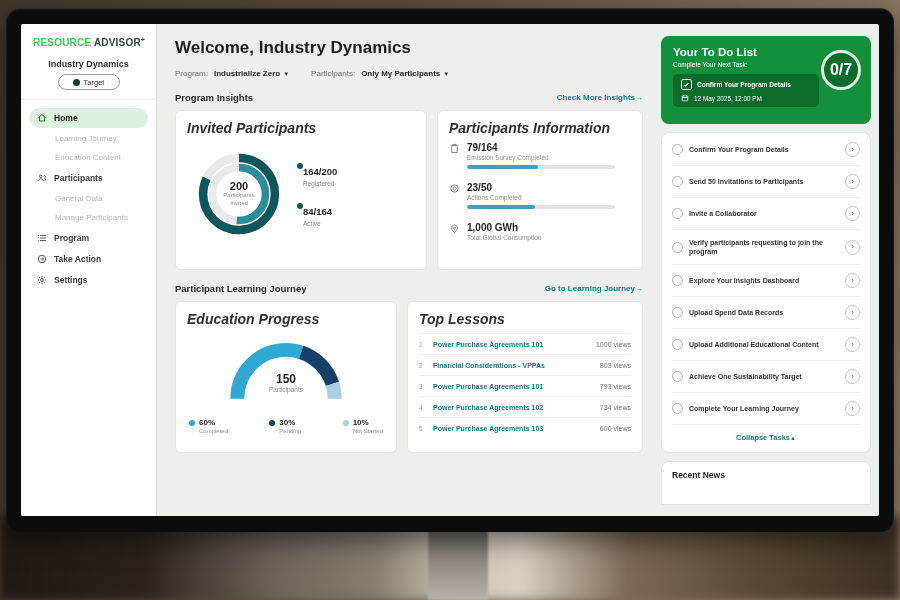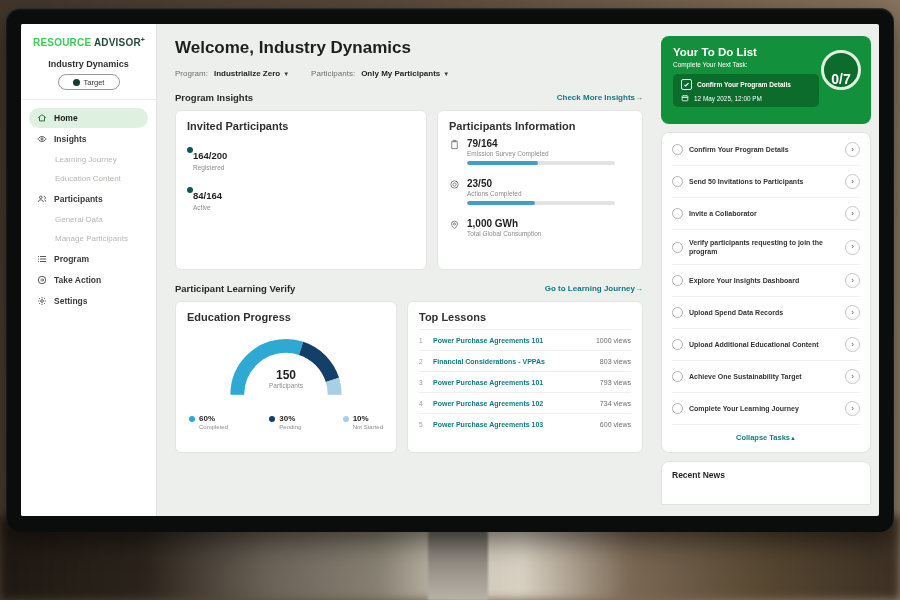--- a/index.html
+++ b/index.html
@@ -34,21 +34,21 @@
   .main{position:absolute;left:136px;top:0;width:504px;height:100%;box-sizing:border-box;padding:14px 18px;}
   h1{font-size:17px;color:#1e1e1e;margin:0 0 11px;font-weight:bold;}
   .filters{display:flex;align-items:center;gap:6px;font-size:8px;color:#6e6e6e;margin-bottom:14px;}
   .fvalue{font-weight:bold;color:#1f1f1f;display:flex;align-items:center;gap:3px;cursor:pointer;margin-right:16px;}
   .chev{font-size:6px;color:#3c3c3c;}
   .sec-row{display:flex;justify-content:space-between;align-items:center;margin-bottom:7px;}
   .sec-title{font-size:9.5px;font-weight:bold;color:#272727;}
   .sec-link{font-size:8px;font-weight:bold;color:var(--teal);display:flex;align-items:center;cursor:pointer;}
   .cards-row{display:flex;gap:10px;margin-bottom:13px;}
   .card{background:#fff;border:1px solid #e5e5e3;border-radius:6px;padding:9px 11px;box-sizing:border-box;}
-  .card-title{font-size:11px;font-weight:bold;color:#303030;margin-bottom:6px;}
+  .card-title{font-size:14px;font-weight:bold;color:#303030;margin-bottom:6px;font-style:italic;}
   .card-invited{width:252px;height:160px;}
   .card-pinfo{width:206px;height:160px;}
   .card-edu{width:222px;height:152px;}
   .card-lessons{width:236px;height:152px;}
 
   .donut-wrap{display:flex;align-items:center;gap:6px;position:relative;}
   .donut-box{position:relative;width:104px;height:104px;flex-shrink:0;}
   .ring-track{fill:none;stroke:#e9e9e9;}
   .ring-outer{fill:none;stroke:var(--teal_dark);stroke-linecap:butt;}
   .ring-inner{fill:none;stroke:var(--teal_mid);}
@@ -91,21 +91,21 @@
   .lessons-list{border-top:1px solid #f0f0ee;margin-top:2px;}
   .l-rank{font-size:6.5px;color:#9b9b9b;width:8px;flex-shrink:0;}
   .l-title{font-size:7px;color:var(--teal);font-weight:bold;flex:1;cursor:pointer;}
   .l-views{font-size:7px;color:#6f6f6f;}
 
   
   .rightcol{position:absolute;left:640px;top:0;width:210px;height:100%;box-sizing:border-box;padding-top:12px;}
   .todo-card{background:var(--green);border-radius:8px;padding:10px 12px;color:#fff;position:relative;height:88px;box-sizing:border-box;}
   .todo-title{font-size:11.5px;font-weight:bold;}
   .todo-sub{font-size:6.5px;margin-top:3px;}
-  .todo-ring{position:absolute;right:10px;top:14px;width:34px;height:34px;border:3px solid #dff0e0;border-radius:50%;background:#0b6c2c;display:flex;align-items:flex-end;justify-content:center;font-size:14px;font-weight:bold;}
+  .todo-ring{position:absolute;right:10px;top:14px;width:34px;height:34px;border:3px solid #dff0e0;border-radius:50%;background:#0b6c2c;display:flex;align-items:center;justify-content:center;font-size:16px;font-weight:bold;}
   .todo-next{background:#0b6c2c;border-radius:5px;padding:5px 8px;margin-top:6px;width:130px;cursor:pointer;}
   .tn-row{display:flex;align-items:center;gap:5px;}
   .tn-row + .tn-row{margin-top:4px;}
   .chk{width:9px;height:9px;border:1px solid #fff;border-radius:2px;display:flex;align-items:center;justify-content:center;flex-shrink:0;}
   .chk svg{width:7px;height:7px;}
   .next-label{font-size:6.6px;font-weight:bold;line-height:1.1;}
   .todo-due-txt{font-size:6.4px;}
   .cal{width:8px;height:8px;flex-shrink:0;color:#fff;}
 
   .tasks-card{background:#fff;border:1px solid #e2e2e0;border-radius:8px;margin-top:8px;padding:1px 10px;}
@@ -135,27 +135,20 @@
         <div class="badge">
           <span class="badge-dot"></span>
           <span>Target</span>
         </div>
         <nav class="nav">
           <div class="nav-item active">
             <svg class="ic" viewBox="0 0 24 24" fill="none" stroke="currentColor" stroke-width="2.2">
                 <path d="M3 11L12 4l9 7M6 10v9h12v-9"></path>
               </svg>
             <span>Home</span>
-          </div>
-          <div class="nav-item">
-            <svg class="ic" viewBox="0 0 24 24" fill="none" stroke="currentColor" stroke-width="2.2">
-                <path d="M2 12s4-6 10-6 10 6 10 6-4 6-10 6-10-6-10-6z"></path>
-                <circle cx="12" cy="12" r="2.6"></circle>
-              </svg>
-            <span>Insights</span>
           </div>
           <div class="nav-item sub">
               <span>Learning Journey</span>
             </div>
           <div class="nav-item sub">
               <span>Education Content</span>
             </div>
           <div class="nav-item">
             <svg class="ic" viewBox="0 0 24 24" fill="none" stroke="currentColor" stroke-width="2.2">
                 <circle cx="9" cy="8" r="3"></circle>
@@ -214,20 +207,32 @@
             <span>Check More Insights</span>
             <span>→</span>
           </span>
         </div>
 
         <div class="cards-row">
 
           <div class="card card-invited">
             <div class="card-title">Invited Participants</div>
             <div class="donut-wrap">
+              <div class="donut-box">
+                <svg width="104" height="104" viewBox="0 0 110 110">
+                  <circle class="ring-track" cx="55" cy="55" r="38" stroke-width="9"></circle>
+                  <circle class="ring-outer" cx="55" cy="55" r="38" stroke-width="9" transform="rotate(-90 55 55)" stroke-dasharray="195.7832 9999" stroke-dashoffset="0"></circle>
+                  <circle class="ring-track" cx="55" cy="55" r="28" stroke-width="8"></circle>
+                  <circle class="ring-inner" cx="55" cy="55" r="28" stroke-width="8" transform="rotate(-90 55 55)" stroke-dasharray="89.7243 9999" stroke-dashoffset="0"></circle>
+                </svg>
+                <div class="donut-center">
+                  <div class="dc-val">200</div>
+                  <div class="dc-label">Participants Invited</div>
+                </div>
+              </div>
               <div class="legend">
                 <div class="leg-item">
                   <span class="dot"></span>
                   <div>
                     <span class="leg-val">164/200</span>
                     <div class="leg-label">Registered</div>
                   </div>
                 </div>
                 <div class="leg-item">
                   <span class="dot"></span>
@@ -274,21 +279,21 @@
                 </svg>
               <div>
                 <div class="stat-val">1,000 GWh</div>
                 <div class="stat-label">Total Global Consumption</div>
               </div>
             </div>
           </div>
         </div>
 
         <div class="sec-row">
-          <span class="sec-title">Participant Learning Verify</span>
+          <span class="sec-title">Participant Learning Journey</span>
           <span class="sec-link">
             <span>Go to Learning Journey</span>
             <span>→</span>
           </span>
         </div>
 
         <div class="cards-row">
 
           <div class="card card-edu">
             <div class="card-title">Education Progress</div>

